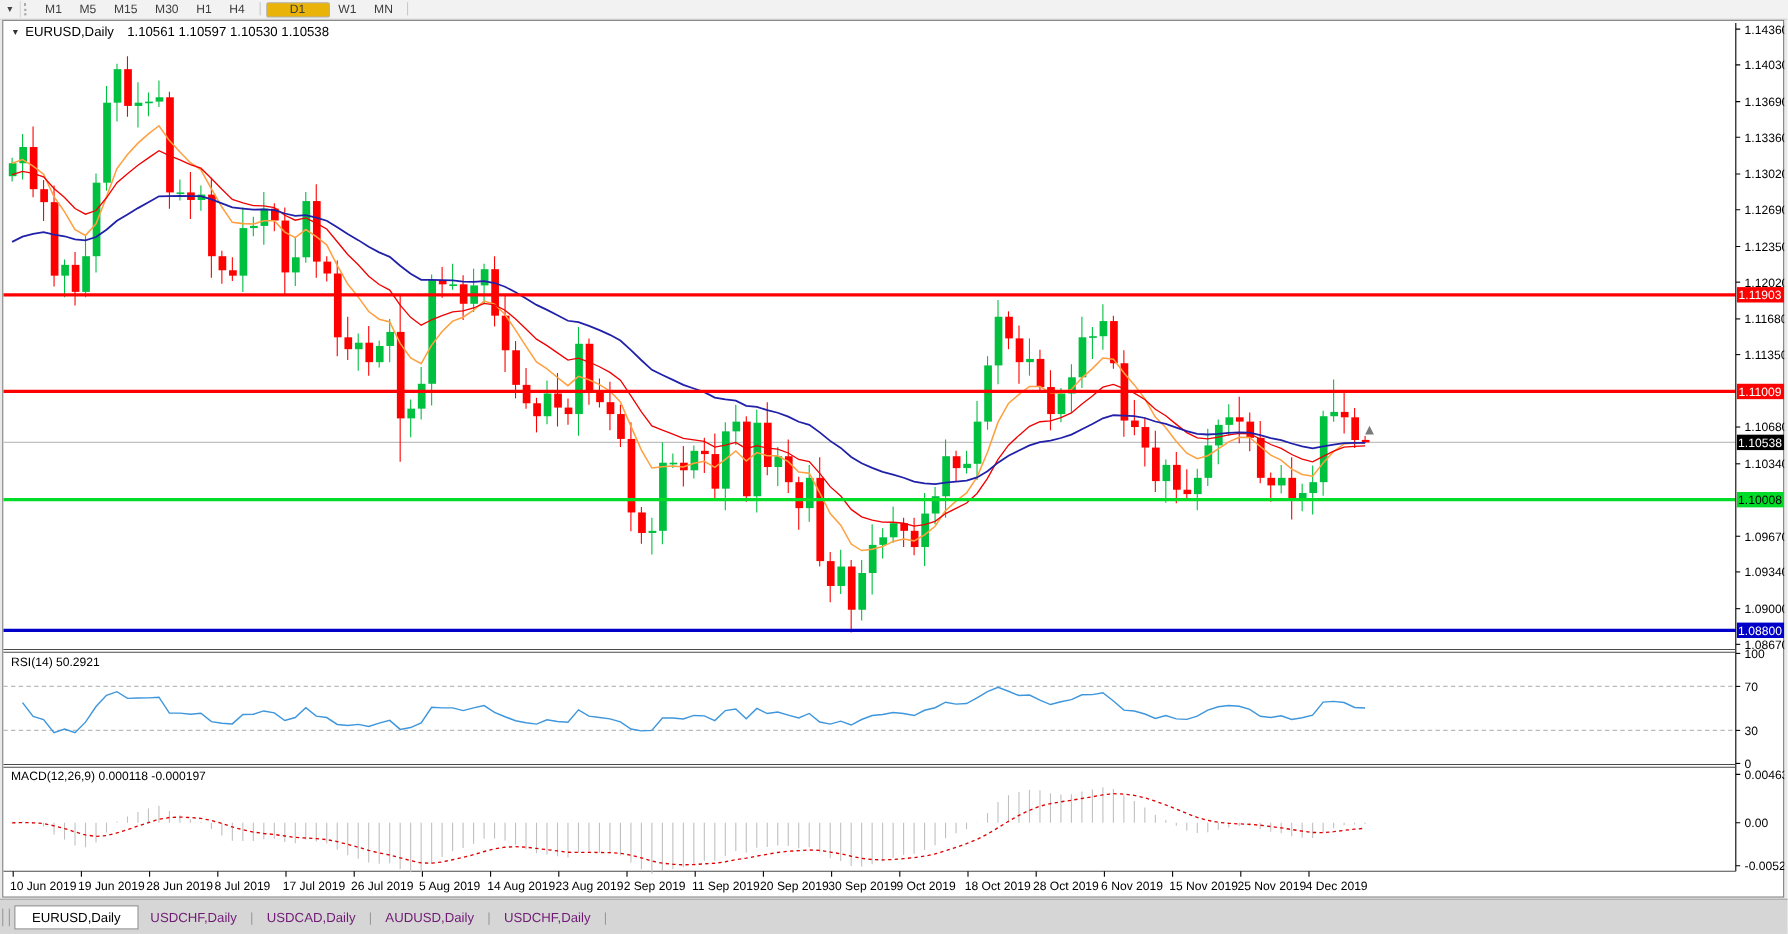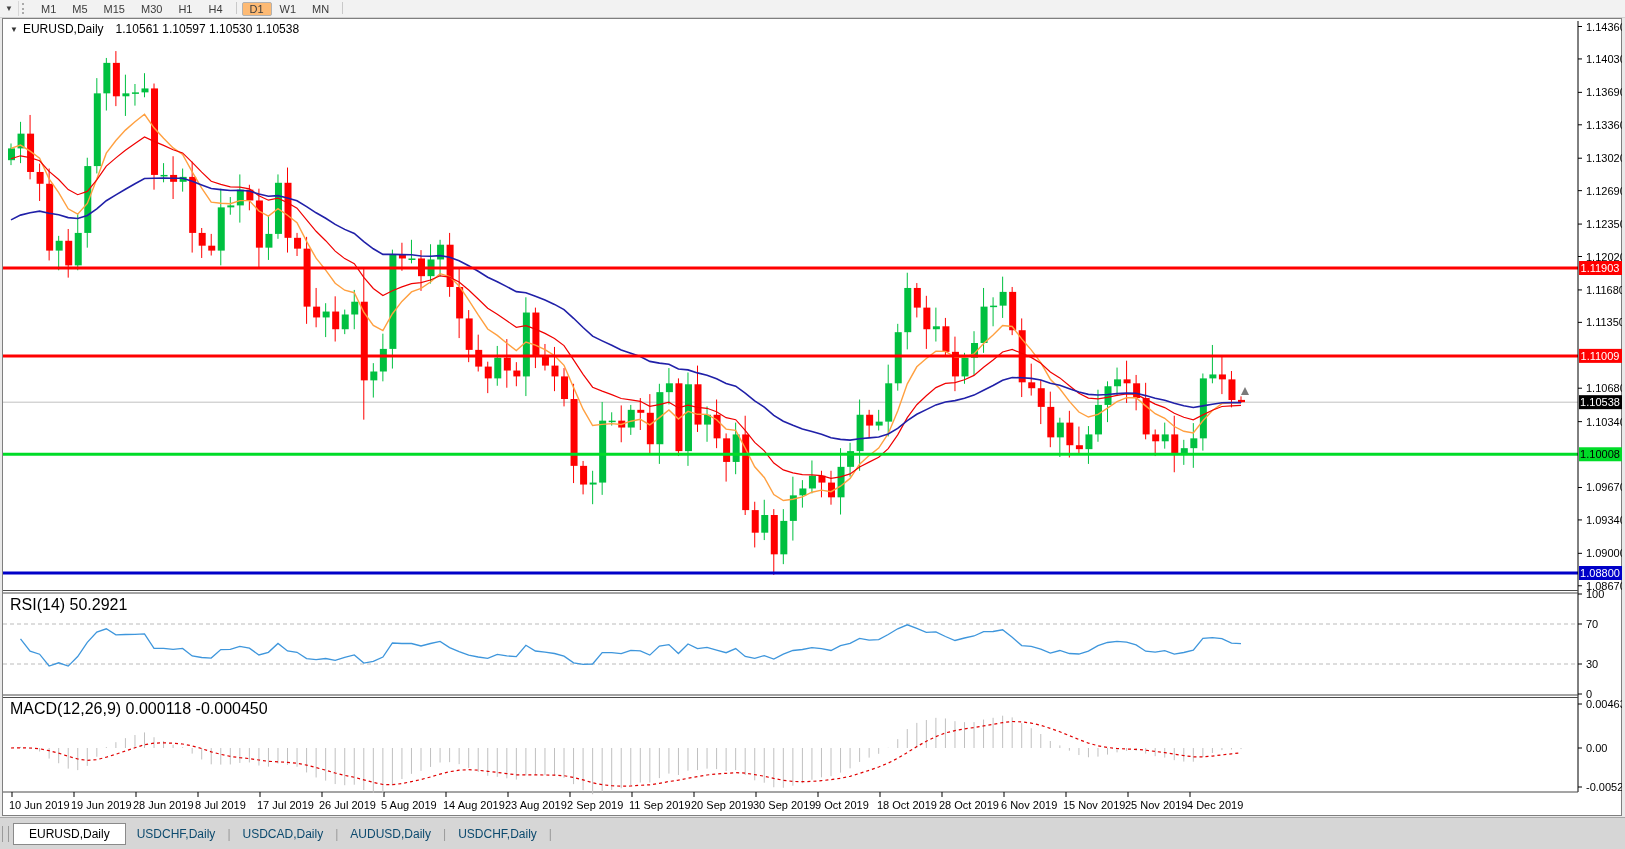--- a/index.html
+++ b/index.html
@@ -5,36 +5,36 @@
   html,body{margin:0;padding:0;}
   body{width:1625px;height:849px;position:relative;overflow:hidden;background:#e9e9e9;
        font-family:"Liberation Sans",sans-serif;-webkit-font-smoothing:antialiased;}
   
   .toolbar{position:absolute;top:0;left:0;right:0;height:17px;background:#f2f2f2;
            border-bottom:1px solid #d2d2d2;display:flex;align-items:center;font-size:11px;color:#333;}
   .tb-dd{width:18px;height:15px;display:flex;align-items:center;justify-content:center;
          font-size:8px;color:#444;border-right:1px solid #d8d8d8;cursor:pointer;}
   .tb-grip{width:4px;height:11px;margin:0 5px 0 3px;border-left:2px dotted #aaa;}
   .tf-btn{padding:1px 8px;cursor:pointer;color:#3c3c3c;}
-  .tf-btn.active{background:#fdba74;border:1px solid #b2b2b2;border-radius:2px;padding:0 7px;}
+  .tf-btn.active{background:#eab308;border:1px solid #b2b2b2;border-radius:2px;padding:0 21px;}
   .tb-sep{width:1px;height:12px;background:#c9c9c9;margin:0 5px;}
   
   .chart-window{position:absolute;top:18px;left:2px;right:3px;bottom:33px;background:#fff;
                 border:1px solid #7f7f7f;}
   .chart-window svg{position:absolute;top:0;left:0;}
   .overlay-label{position:absolute;left:7px;font-size:12px;color:#000;white-space:pre;z-index:3;
                  pointer-events:none;}
   .overlay-label .tri{font-size:8px;color:#333;margin-right:5px;vertical-align:1px;}
-  .panel-label{position:absolute;left:7px;font-size:16px;color:#000;z-index:3;pointer-events:none;}
+  .panel-label{position:absolute;left:7px;font-size:11px;color:#000;z-index:3;pointer-events:none;}
   
   .tabbar{position:absolute;left:0;right:0;bottom:0;height:31px;background:#d6d6d6;
           border-top:1px solid #a8a8a8;display:flex;align-items:center;font-size:12px;}
   .tab-grip{width:5px;height:16px;margin:0 4px 0 2px;border-left:1px solid #9a9a9a;
             border-right:1px solid #9a9a9a;}
-  .tab{padding:3px 11px;color:#0c4a6e;cursor:pointer;white-space:nowrap;}
+  .tab{padding:3px 11px;color:#701a75;cursor:pointer;white-space:nowrap;}
   .tab.active{background:#fff;border:1px solid #8a8a8a;color:#000;padding:3px 15px;}
   .tab-div{color:#999;margin:0 1px;}
 </style>
 </head>
 <body>
 
 <div class="toolbar">
   <div class="tb-dd">
     <span>▼</span>
   </div>
@@ -571,21 +571,21 @@
         <line x1="1199.8604651162789" y1="729" x2="1199.8604651162789" y2="738.0581859565675" stroke="#c0c0c0" stroke-width="1"></line>
         <line x1="1209.3953488372092" y1="729" x2="1209.3953488372092" y2="734.0003808459528" stroke="#c0c0c0" stroke-width="1"></line>
         <line x1="1218.9302325581393" y1="729" x2="1218.9302325581393" y2="731.1433492764547" stroke="#c0c0c0" stroke-width="1"></line>
         <line x1="1228.4651162790697" y1="729" x2="1228.4651162790697" y2="730.4729170328613" stroke="#c0c0c0" stroke-width="1"></line>
         <line x1="1238" y1="729" x2="1238" y2="730.0976879672224" stroke="#c0c0c0" stroke-width="1"></line>
         <polyline points="8.0,729.0 17.5,728.8 27.1,729.0 36.6,729.7 46.1,731.7 55.7,734.2 65.2,737.3 74.7,740.0 84.3,741.4 93.8,740.7 103.3,738.2 112.9,735.2 122.4,732.0 132.0,728.8 141.5,725.7 151.0,724.2 160.6,723.8 170.1,724.2 179.6,725.0 189.2,726.9 198.7,729.6 208.2,732.8 217.8,735.3 227.3,737.4 236.8,738.7 246.4,739.6 255.9,741.0 265.4,742.3 275.0,742.8 284.5,743.4 294.0,744.3 303.6,746.1 313.1,748.6 322.7,751.2 332.2,754.0 341.7,756.4 351.3,758.3 360.8,760.8 370.3,763.4 379.9,765.5 389.4,765.7 398.9,764.6 408.5,762.6 418.0,760.5 427.5,758.0 437.1,755.1 446.6,752.7 456.1,751.2 465.7,750.7 475.2,751.2 484.7,752.3 494.3,753.4 503.8,754.6 513.3,755.8 522.9,755.9 532.4,755.9 542.0,756.0 551.5,756.1 561.0,756.7 570.6,758.4 580.1,760.9 589.6,763.8 599.2,765.7 608.7,766.7 618.2,767.2 627.8,767.0 637.3,766.3 646.8,765.8 656.4,764.4 665.9,762.5 675.4,761.2 685.0,759.3 694.5,757.6 704.0,756.0 713.6,754.9 723.1,754.3 732.7,753.7 742.2,754.1 751.7,755.6 761.3,757.2 770.8,759.4 780.3,761.3 789.9,762.4 799.4,762.7 808.9,762.4 818.5,761.6 828.0,760.7 837.5,759.3 847.1,757.3 856.6,754.4 866.1,751.3 875.7,748.0 885.2,744.1 894.7,739.3 904.3,733.5 913.8,727.6 923.3,722.2 932.9,717.6 942.4,713.9 952.0,711.6 961.5,709.9 971.0,708.5 980.6,706.9 990.1,705.3 999.6,703.6 1009.2,702.5 1018.7,702.9 1028.2,704.1 1037.8,706.3 1047.3,709.4 1056.8,712.8 1066.4,716.6 1075.9,720.5 1085.4,724.1 1095.0,726.8 1104.5,728.5 1114.0,729.5 1123.6,730.0 1133.1,730.4 1142.7,731.2 1152.2,732.4 1161.7,733.6 1171.3,735.1 1180.8,736.6 1190.3,737.8 1199.9,737.9 1209.4,737.1 1218.9,735.9 1228.5,734.8 1238.0,733.9" fill="none" stroke="#E00000" stroke-width="1.2" stroke-dasharray="3,3"></polyline>
       </g>
     </svg>
   <div class="overlay-label" style="top:3px;"><span class="tri">▼</span><span>EURUSD,Daily</span><span style="display:inline-block;width:12px;"></span><span>1.10561 1.10597 1.10530 1.10538</span></div>
   <div class="panel-label" style="top:577px;">RSI(14) 50.2921</div>
-  <div class="panel-label" style="top:681px;">MACD(12,26,9) 0.000118 -0.000450</div>
+  <div class="panel-label" style="top:681px;">MACD(12,26,9) 0.000118 -0.000197</div>
 </div>
 
 <div class="tabbar" id="tabbar">
     <div class="tab-grip"></div>
     <div class="tab active">EURUSD,Daily</div>
     <div class="tab">USDCHF,Daily</div>
     <span class="tab-div">|</span>
     <div class="tab">USDCAD,Daily</div>
     <span class="tab-div">|</span>
     <div class="tab">AUDUSD,Daily</div>

